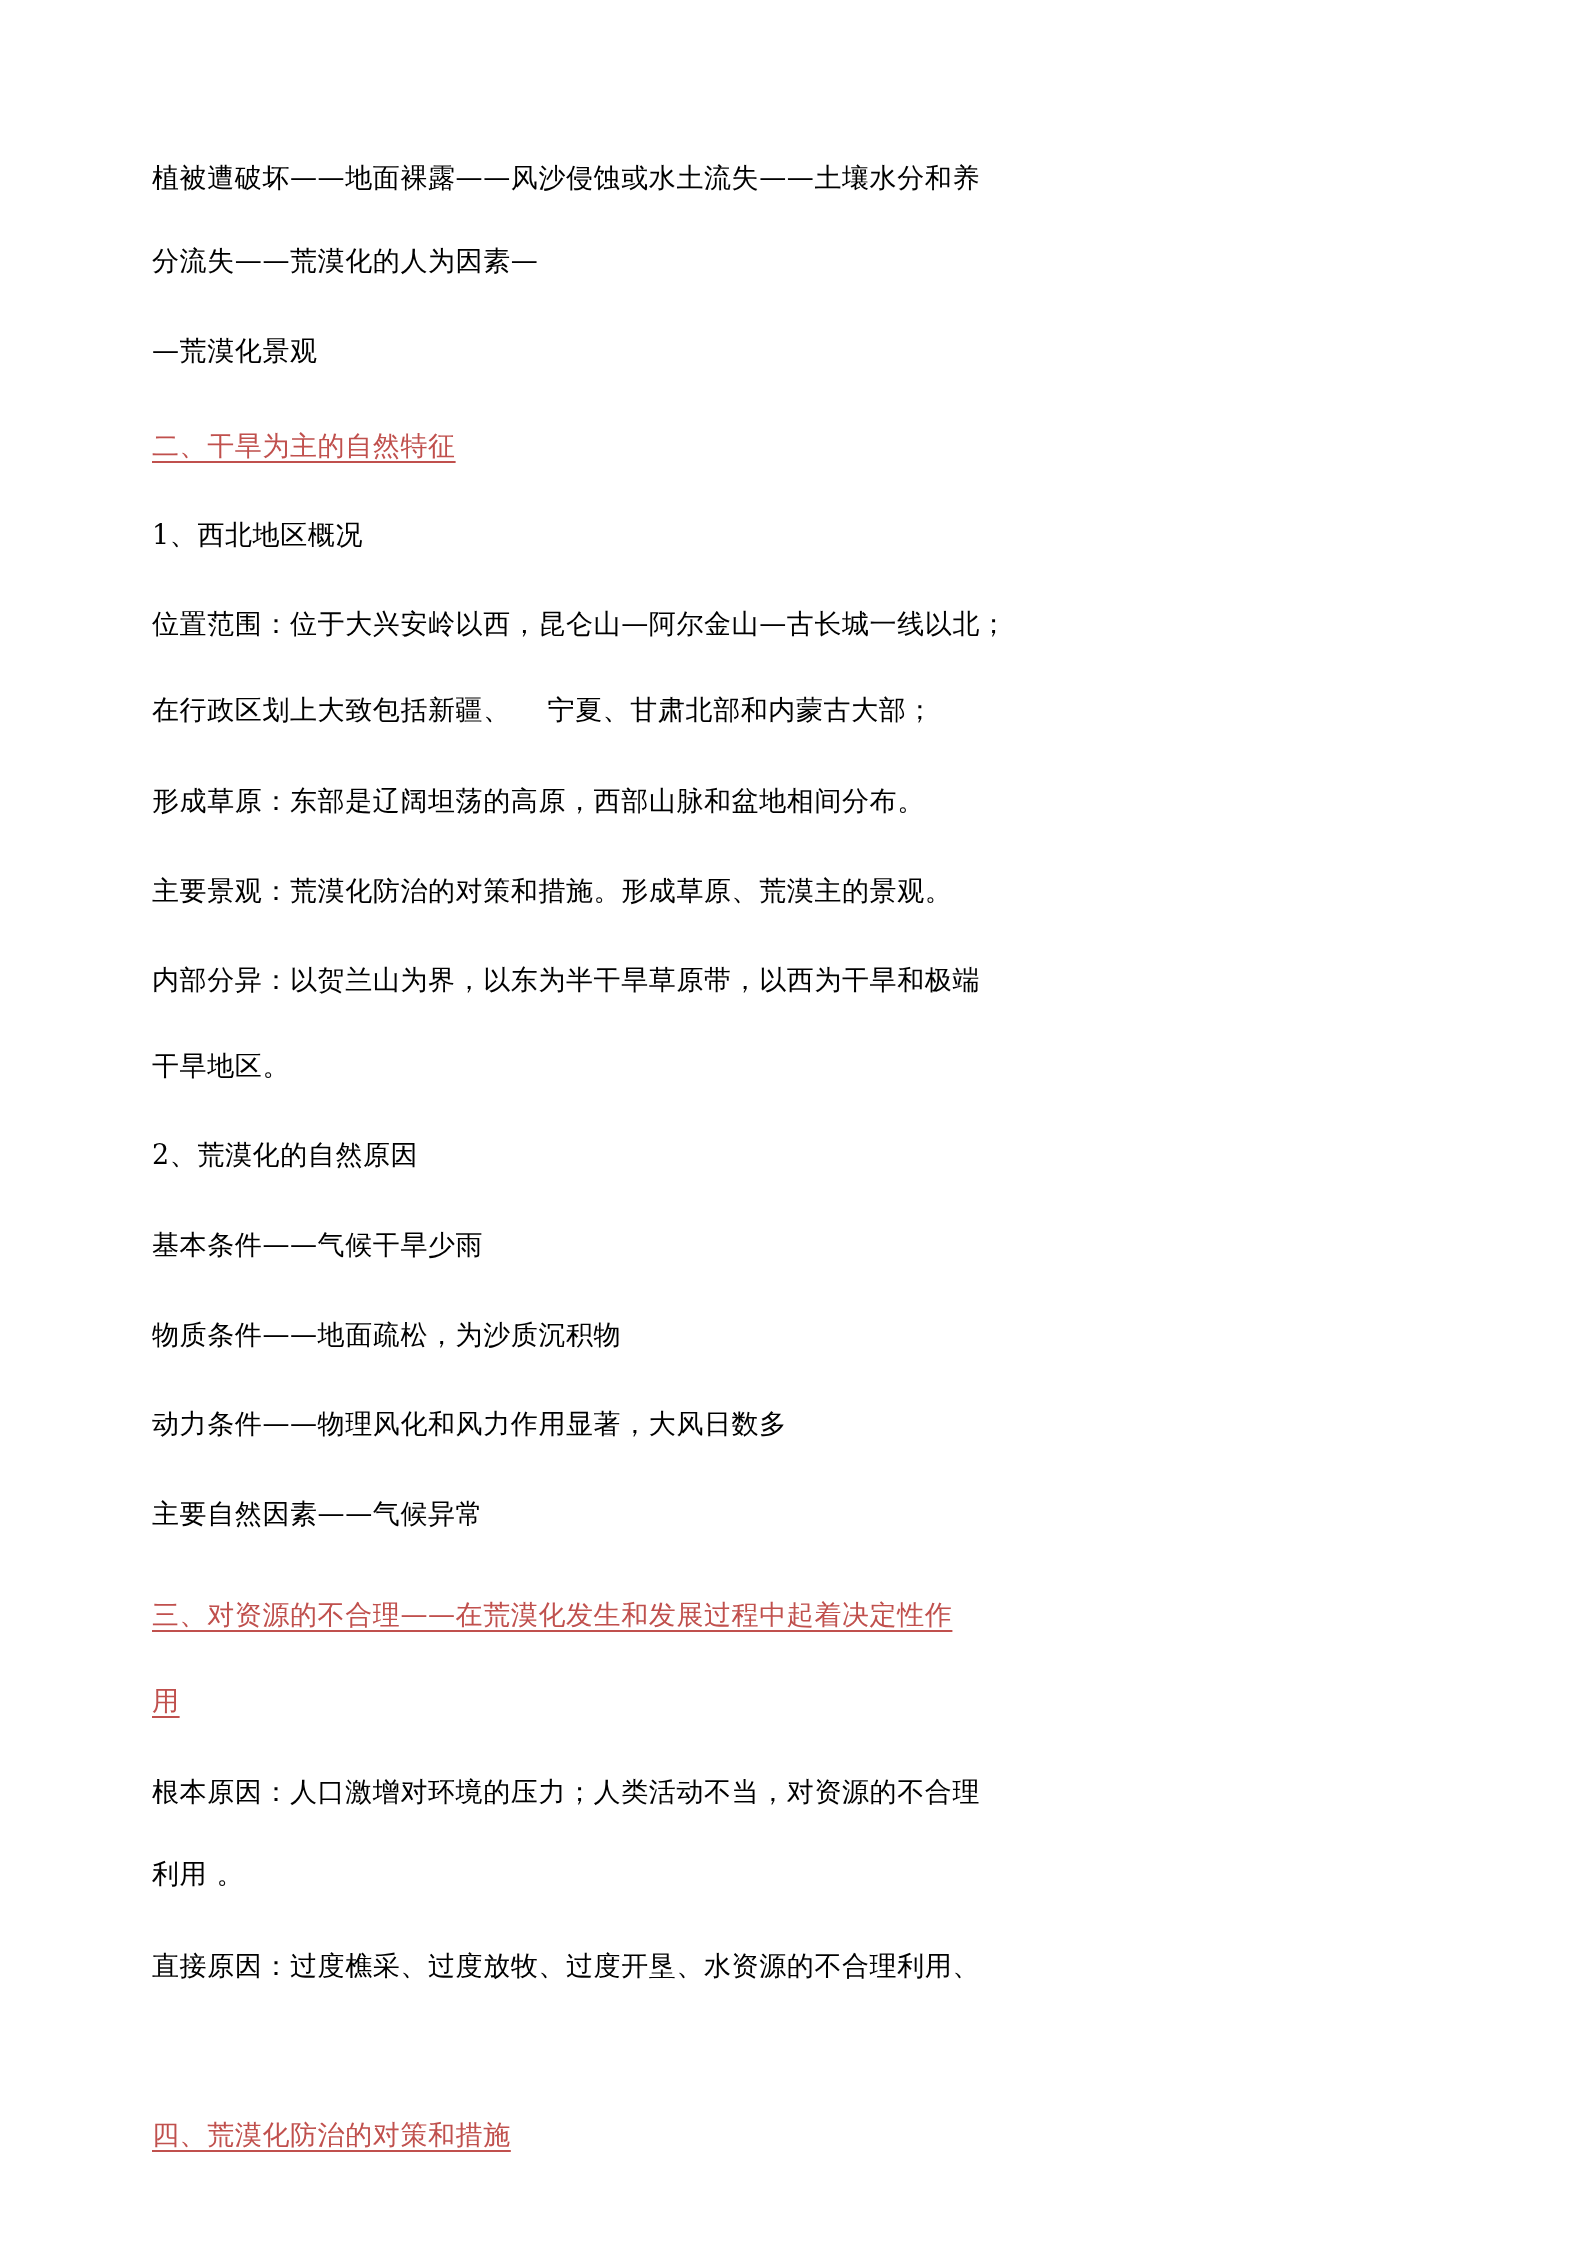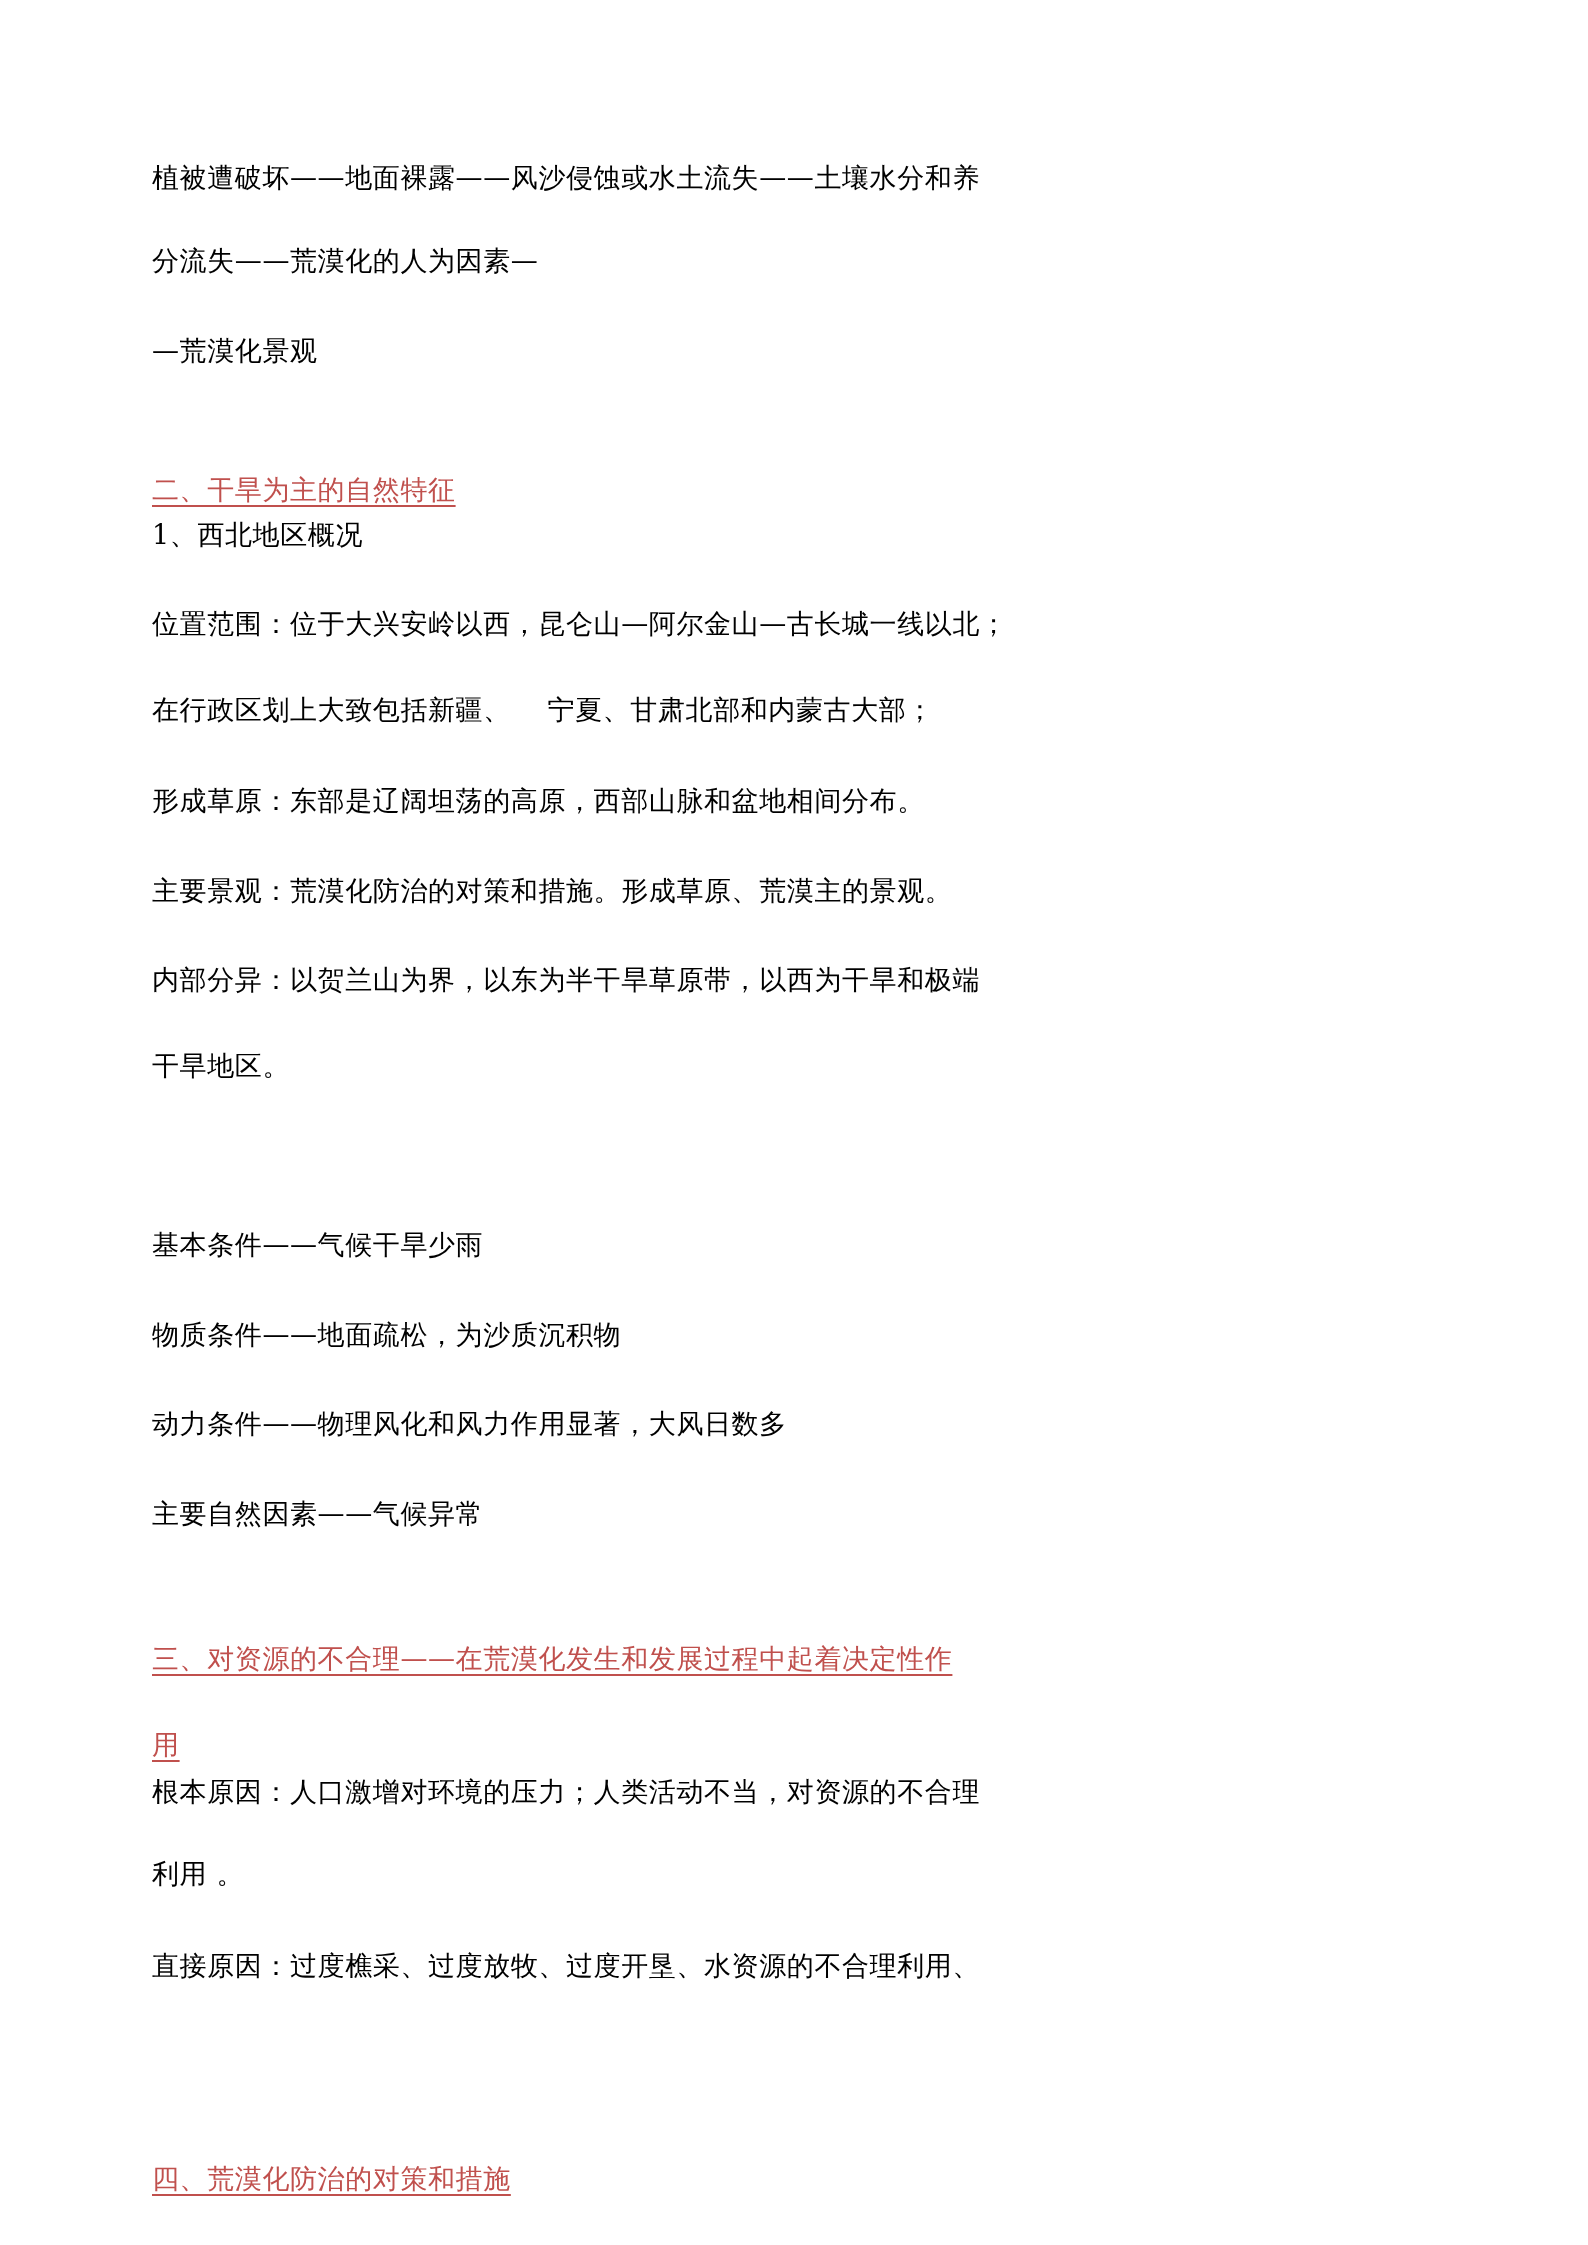--- a/index.html
+++ b/index.html
@@ -30,38 +30,38 @@
     white-space: pre;
     color: #000000;
     letter-spacing: 0.6px;
   }
   .line.heading {
     color: #C0504D;
     text-decoration: underline;
     text-decoration-color: #C0504D;
     text-decoration-thickness: 2px;
     text-underline-offset: 6px;
-    margin-top: 44px;
   }
 </style>
 </head>
 <body>
 
 <div class="page">
   <div class="line" style="top:156px">植被遭破坏——地面裸露——风沙侵蚀或水土流失——土壤水分和养</div>
   <div class="line" style="top:239px">分流失——荒漠化的人为因素—</div>
   <div class="line" style="top:329px">—荒漠化景观</div>
   <div class="line heading" style="top:424px">二、干旱为主的自然特征</div>
   <div class="line" style="top:513px">1、西北地区概况</div>
   <div class="line" style="top:602px">位置范围：位于大兴安岭以西，昆仑山—阿尔金山—古长城一线以北；</div>
   <div class="line" style="top:688px">在行政区划上大致包括新疆、    宁夏、甘肃北部和内蒙古大部；</div>
   <div class="line" style="top:779px">形成草原：东部是辽阔坦荡的高原，西部山脉和盆地相间分布。</div>
   <div class="line" style="top:869px">主要景观：荒漠化防治的对策和措施。形成草原、荒漠主的景观。</div>
   <div class="line" style="top:958px">内部分异：以贺兰山为界，以东为半干旱草原带，以西为干旱和极端</div>
   <div class="line" style="top:1044px">干旱地区。</div>
+  <div class="line" style="top:1133px">2、荒漠化的自然原因</div>
   <div class="line" style="top:1223px">基本条件——气候干旱少雨</div>
   <div class="line" style="top:1313px">物质条件——地面疏松，为沙质沉积物</div>
   <div class="line" style="top:1402px">动力条件——物理风化和风力作用显著，大风日数多</div>
   <div class="line" style="top:1492px">主要自然因素——气候异常</div>
   <div class="line heading" style="top:1593px">三、对资源的不合理——在荒漠化发生和发展过程中起着决定性作</div>
   <div class="line heading" style="top:1679px">用</div>
   <div class="line" style="top:1770px">根本原因：人口激增对环境的压力；人类活动不当，对资源的不合理</div>
   <div class="line" style="top:1852px">利用 。</div>
   <div class="line" style="top:1944px">直接原因：过度樵采、过度放牧、过度开垦、水资源的不合理利用、</div>
   <div class="line heading" style="top:2113px">四、荒漠化防治的对策和措施</div>

